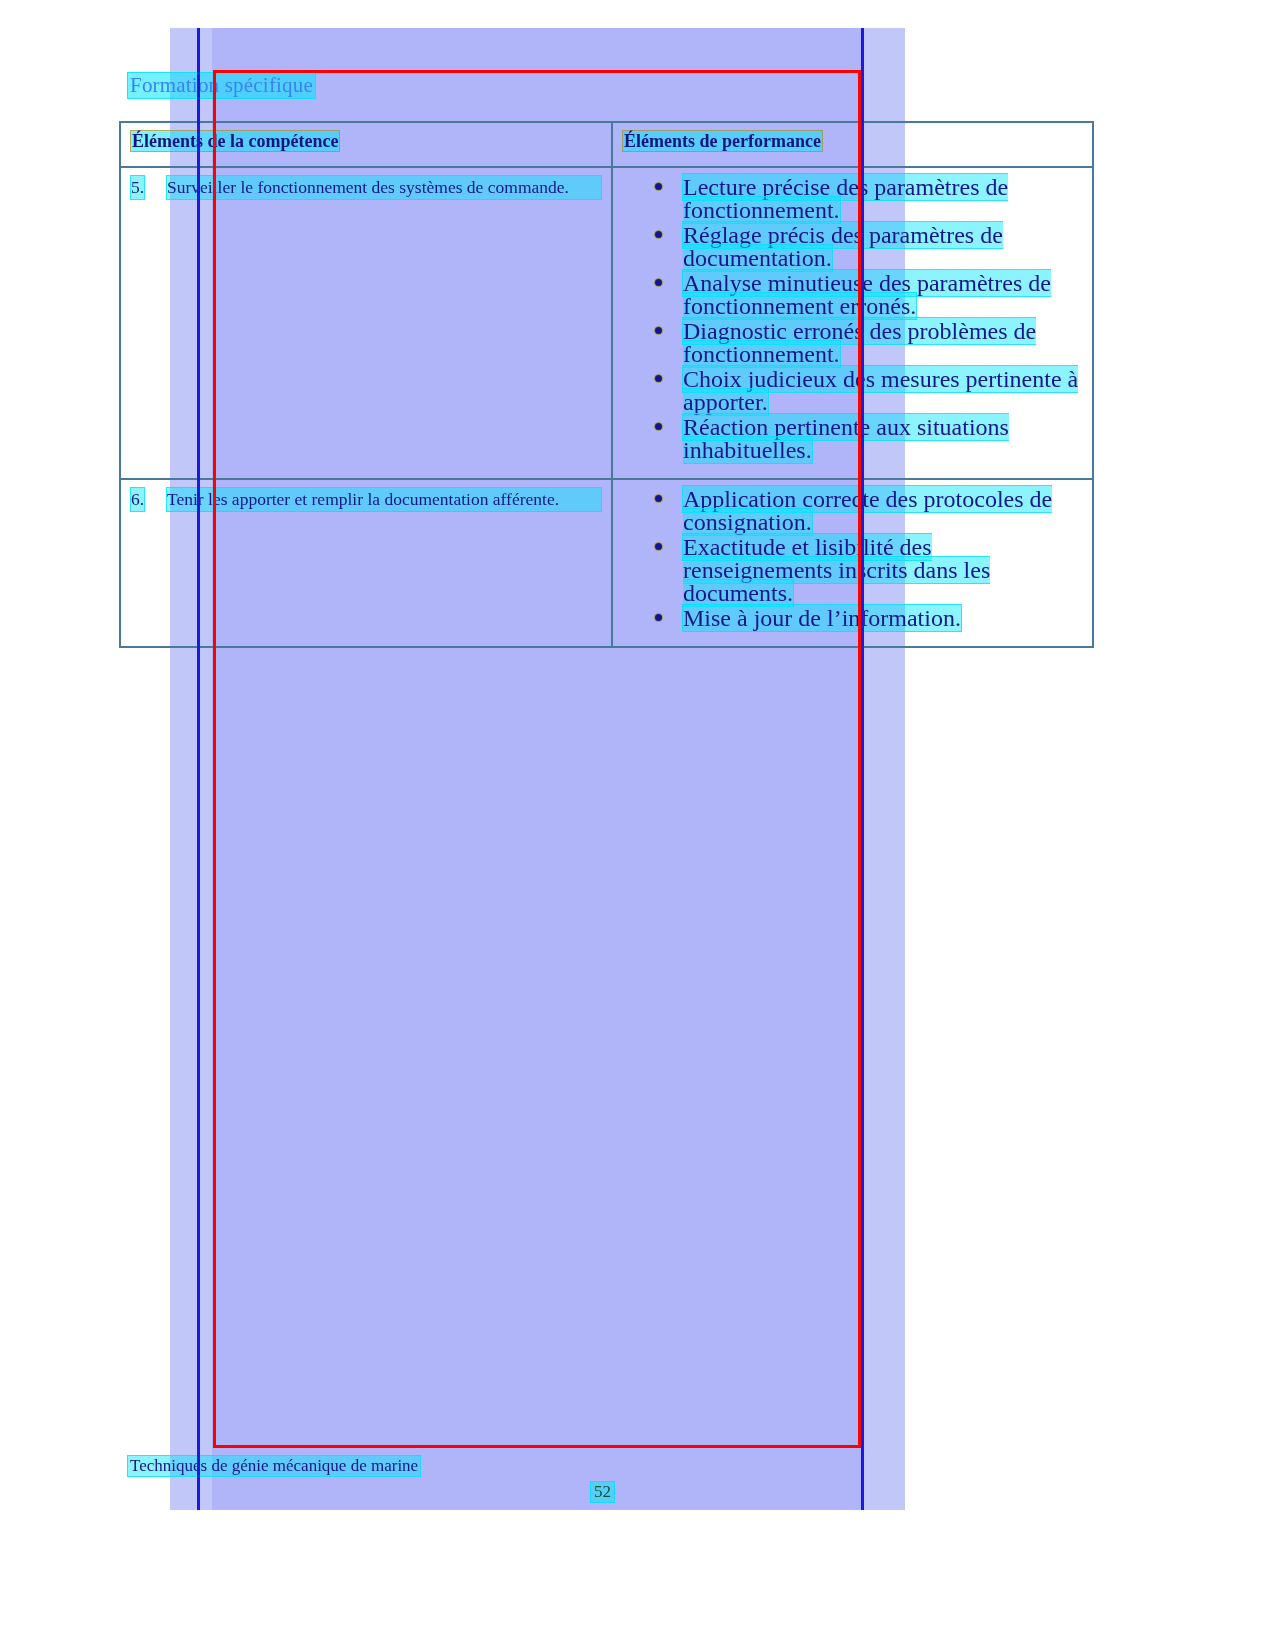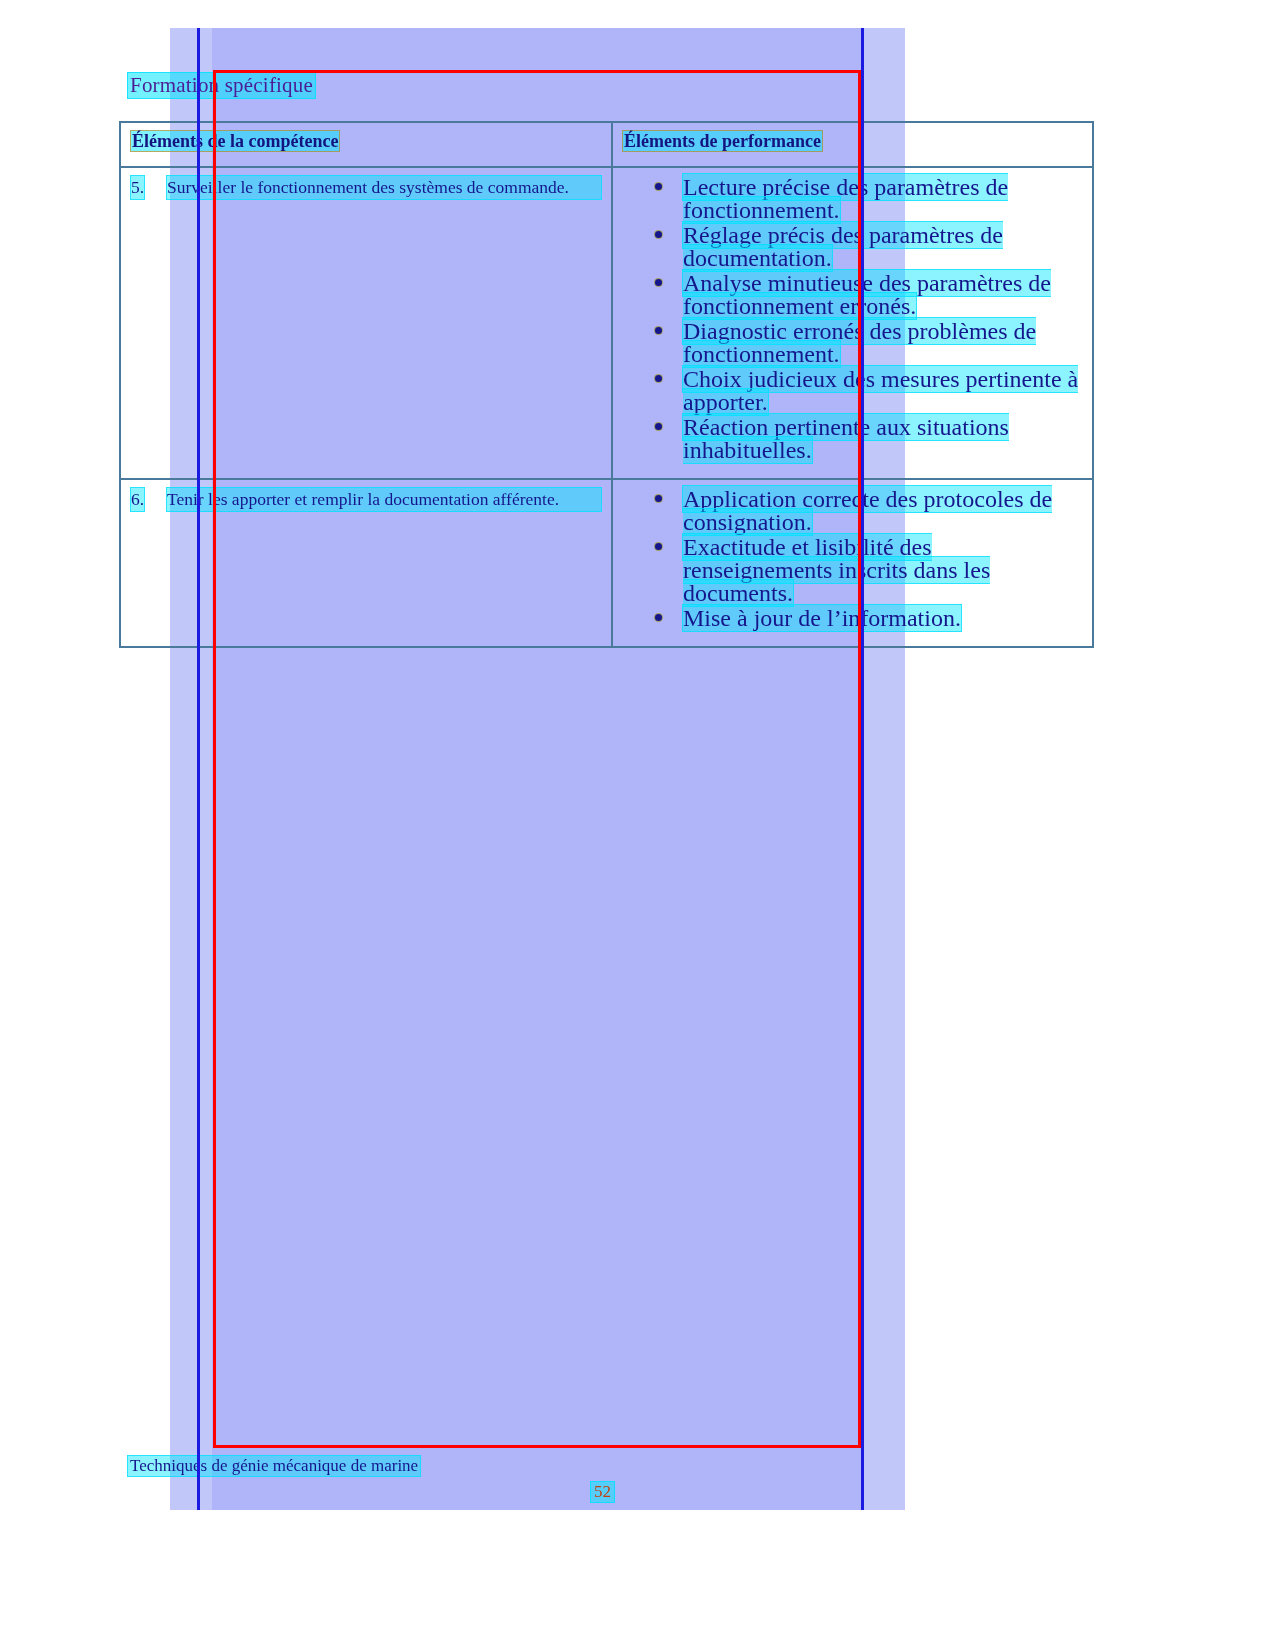--- a/index.html
+++ b/index.html
@@ -36,21 +36,21 @@
     background:#1a1ae0;pointer-events:none;
   }
 
   
   .doc{
     position:absolute;left:0;top:0;width:1275px;height:1651px;
   }
 
   .heading{
     position:absolute;left:128px;top:73px;
-    font-size:21px;color:#4c1d95;letter-spacing:.2px;
+    font-size:21px;color:#3b82f6;letter-spacing:.2px;
     background:rgba(0,230,255,.55);
     box-shadow:0 0 0 1px rgba(0,225,255,.9);
     padding:0 2px;
   }
 
   
   .tbl{
     position:absolute;left:119px;top:121px;width:973px;
     border-collapse:collapse;
     table-layout:fixed;
@@ -106,21 +106,21 @@
   
   .footer-left{
     position:absolute;left:128px;top:1456px;
     font-size:17px;color:#16168c;
     background:rgba(0,230,255,.45);
     box-shadow:0 0 0 1px rgba(0,225,255,.85);
     padding:0 2px;
   }
   .footer-page{
     position:absolute;left:591px;top:1482px;
-    font-size:17px;color:#c2410c;
+    font-size:17px;color:#14532d;
     background:rgba(0,230,255,.5);
     box-shadow:0 0 0 1px rgba(0,225,255,.9);
     padding:0 3px;
   }
 </style>
 </head>
 <body>
 
 <div class="page-wash"></div>
 <div class="page-wash-inner"></div>

